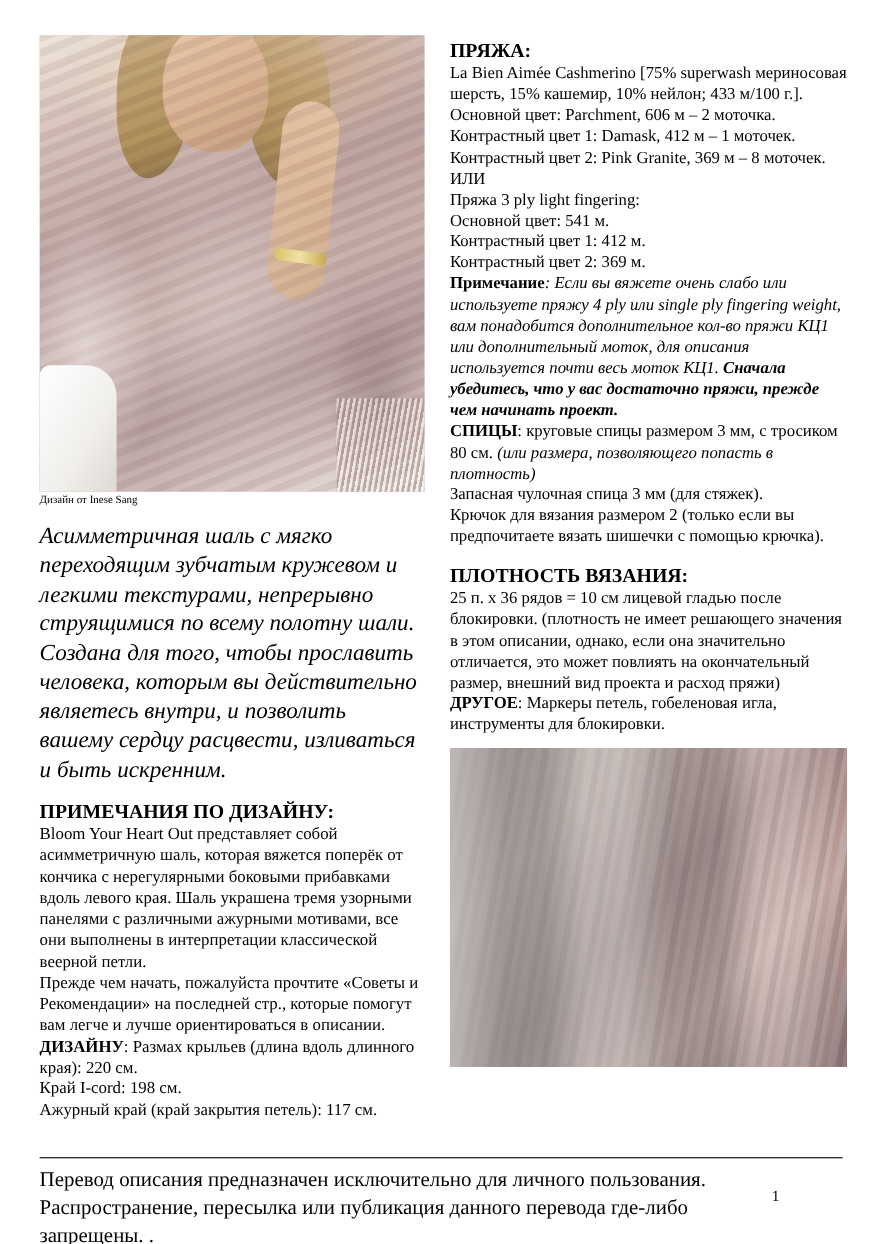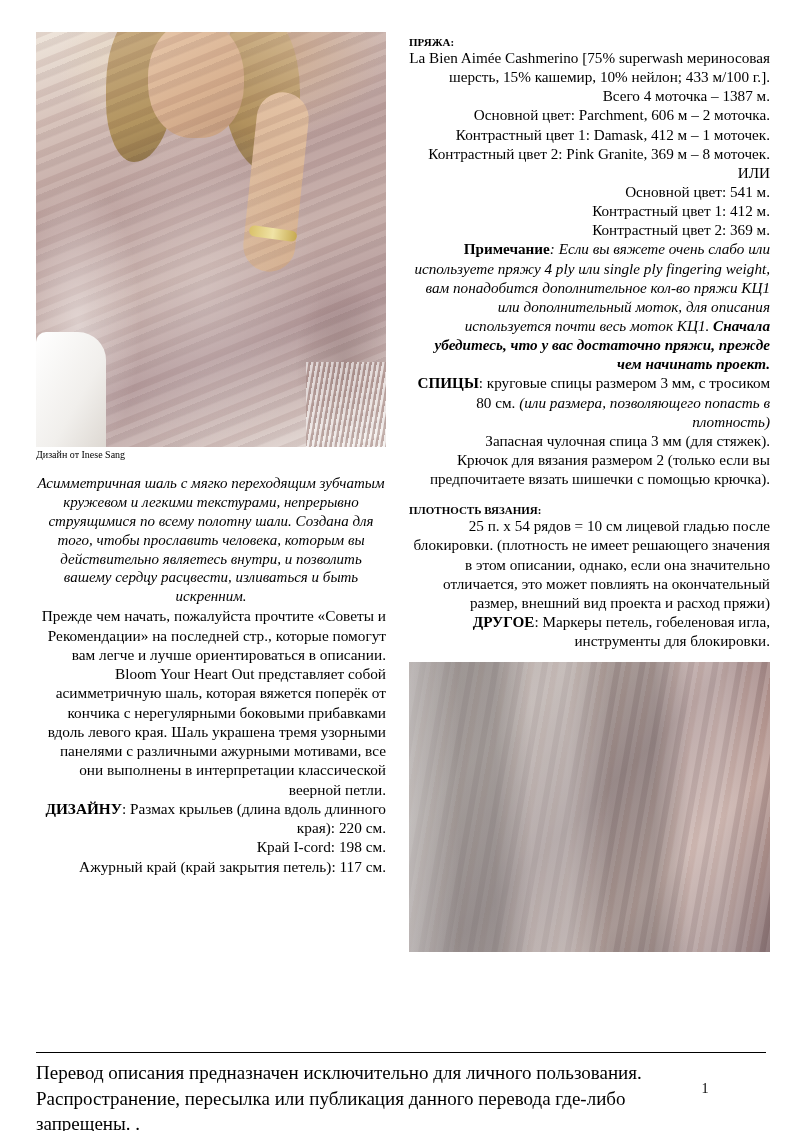--- a/index.html
+++ b/index.html
@@ -153,35 +153,35 @@
     font-weight: bold;
     margin: 14px 0 0 0;
     letter-spacing: 0.2px;
   }
   .subtitle {
     font-size: 10px;
     margin: 2px 0 0 0;
   }
   .intro {
     font-style: italic;
-    font-size: 15px;
+    font-size: 21px;
     line-height: 1.26;
-    text-align: center;
+    text-align: left;
     margin: 14px 0 0 0;
   }
   .sec-head {
     font-weight: bold;
-    font-size: 11px;
+    font-size: 18px;
     margin: 16px 0 0 0;
   }
   p.body {
     font-size: 15.3px;
     line-height: 1.26;
     margin: 0;
-    text-align: right;
+    text-align: left;
   }
   .right p.body { font-size: 15.2px; }
   .b { font-weight: bold; }
   .i { font-style: italic; margin-top: 16px; }
   .bi { font-weight: bold; font-style: italic; }
   .block { margin-top: 14px; }
   .tight { margin-top: 0px; }
 
   
   .photo-detail {
@@ -266,49 +266,50 @@
       <div class="drape"></div>
       <div class="bracelet"></div>
       <div class="white-cloth"></div>
       <div class="fringe"></div>
     </div>
 
     <div class="subtitle">Дизайн от Inese Sang</div>
 
     <p class="intro">Асимметричная шаль с мягко переходящим зубчатым кружевом и легкими текстурами, непрерывно струящимися по всему полотну шали. Создана для того, чтобы прославить человека, которым вы действительно являетесь внутри, и позволить вашему сердцу расцвести, изливаться и быть искренним.</p>
 
+    <div class="sec-head">ПРИМЕЧАНИЯ ПО ДИЗАЙНУ:</div>
+    <p class="body">Bloom Your Heart Out представляет собой асимметричную шаль, которая вяжется поперёк от кончика с нерегулярными боковыми прибавками вдоль левого края. Шаль украшена тремя узорными панелями с различными ажурными мотивами, все они выполнены в интерпретации классической веерной петли.</p>
     <p class="body">Прежде чем начать, пожалуйста прочтите «Советы и Рекомендации» на последней стр., которые помогут вам легче и лучше ориентироваться в описании.</p>
-    <p class="body">Bloom Your Heart Out представляет собой асимметричную шаль, которая вяжется поперёк от кончика с нерегулярными боковыми прибавками вдоль левого края. Шаль украшена тремя узорными панелями с различными ажурными мотивами, все они выполнены в интерпретации классической веерной петли.</p>
 
     <p class="body block"><span class="b">ДИЗАЙНУ</span><span>: Размах крыльев (длина вдоль длинного края): 220 см.</span></p>
     <p class="body">Край I-cord: 198 см.</p>
     <p class="body">Ажурный край (край закрытия петель): 117 см.</p>
   </div>
 
   <div class="col-right right">
 
     <div class="sec-head tight">ПРЯЖА:</div>
     <p class="body">La Bien Aimée Cashmerino [75% superwash мериносовая шерсть, 15% кашемир, 10% нейлон; 433 м/100 г.].</p>
-    <p class="body">Всего 4 моточка – 1387 м.</p>
     <p class="body">Основной цвет: Parchment, 606 м – 2 моточка.</p>
     <p class="body">Контрастный цвет 1: Damask, 412 м – 1 моточек.</p>
     <p class="body">Контрастный цвет 2: Pink Granite, 369 м – 8 моточек.</p>
     <p class="body">ИЛИ</p>
+    <p class="body">Пряжа 3 ply light fingering:</p>
     <p class="body">Основной цвет: 541 м.</p>
     <p class="body">Контрастный цвет 1: 412 м.</p>
     <p class="body">Контрастный цвет 2: 369 м.</p>
 
     <p class="body"><span class="b">Примечание</span><span class="i">: Если вы вяжете очень слабо или используете пряжу 4 ply или single ply fingering weight, вам понадобится дополнительное кол-во пряжи КЦ1 или дополнительный моток, для описания используется почти весь моток КЦ1.</span> <span class="bi">Сначала убедитесь, что у вас достаточно пряжи, прежде чем начинать проект.</span></p>
 
     <p class="body block"><span class="b">СПИЦЫ</span><span>: круговые спицы размером 3 мм, с тросиком 80 см.</span> <span class="i">(или размера, позволяющего попасть в плотность)</span></p>
     <p class="body">Запасная чулочная спица 3 мм (для стяжек).</p>
     <p class="body">Крючок для вязания размером 2 (только если вы предпочитаете вязать шишечки с помощью крючка).</p>
 
     <div class="sec-head">ПЛОТНОСТЬ ВЯЗАНИЯ:</div>
-    <p class="body">25 п. х 54 рядов = 10 см лицевой гладью после блокировки. (плотность не имеет решающего значения в этом описании, однако, если она значительно отличается, это может повлиять на окончательный размер, внешний вид проекта и расход пряжи)</p>
+    <p class="body">25 п. х 36 рядов = 10 см лицевой гладью после блокировки. (плотность не имеет решающего значения в этом описании, однако, если она значительно отличается, это может повлиять на окончательный размер, внешний вид проекта и расход пряжи)</p>
 
     <p class="body block"><span class="b">ДРУГОЕ</span><span>: Маркеры петель, гобеленовая игла, инструменты для блокировки.</span></p>
 
     <div class="photo-detail">
       <div class="bg2"></div>
       <div class="tex2"></div>
       <div class="folds"></div>
     </div>
   </div>
 

